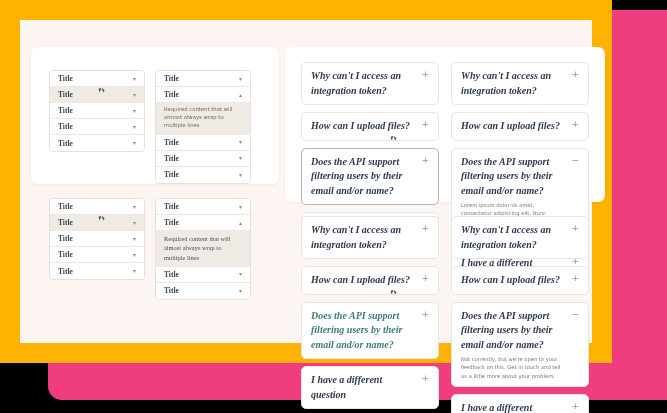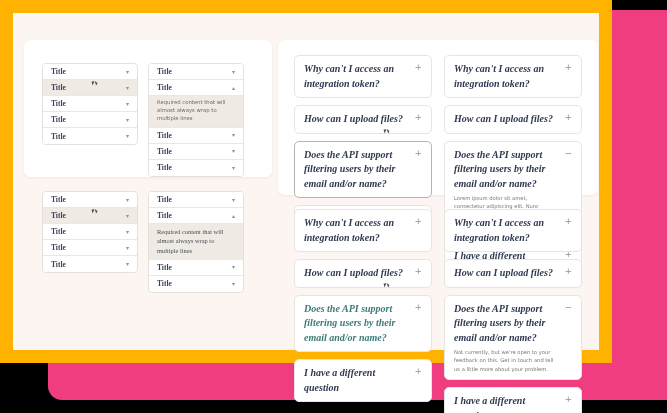--- a/index.html
+++ b/index.html
@@ -19,21 +19,21 @@
     background: #ef3d7f;
     border-radius: 14px;
   }
 
   
   .orange-frame {
     position: absolute;
     left: 0px; top: 0px;
     width: 612px; height: 363px;
     background: #ffb200;
-    padding: 13px;
+    padding: 20px;
   }
 
   .inner {
     position: relative;
     width: 100%; height: 100%;
     background: #fdf5f2;
   }
 
   .card {
     position: absolute;

